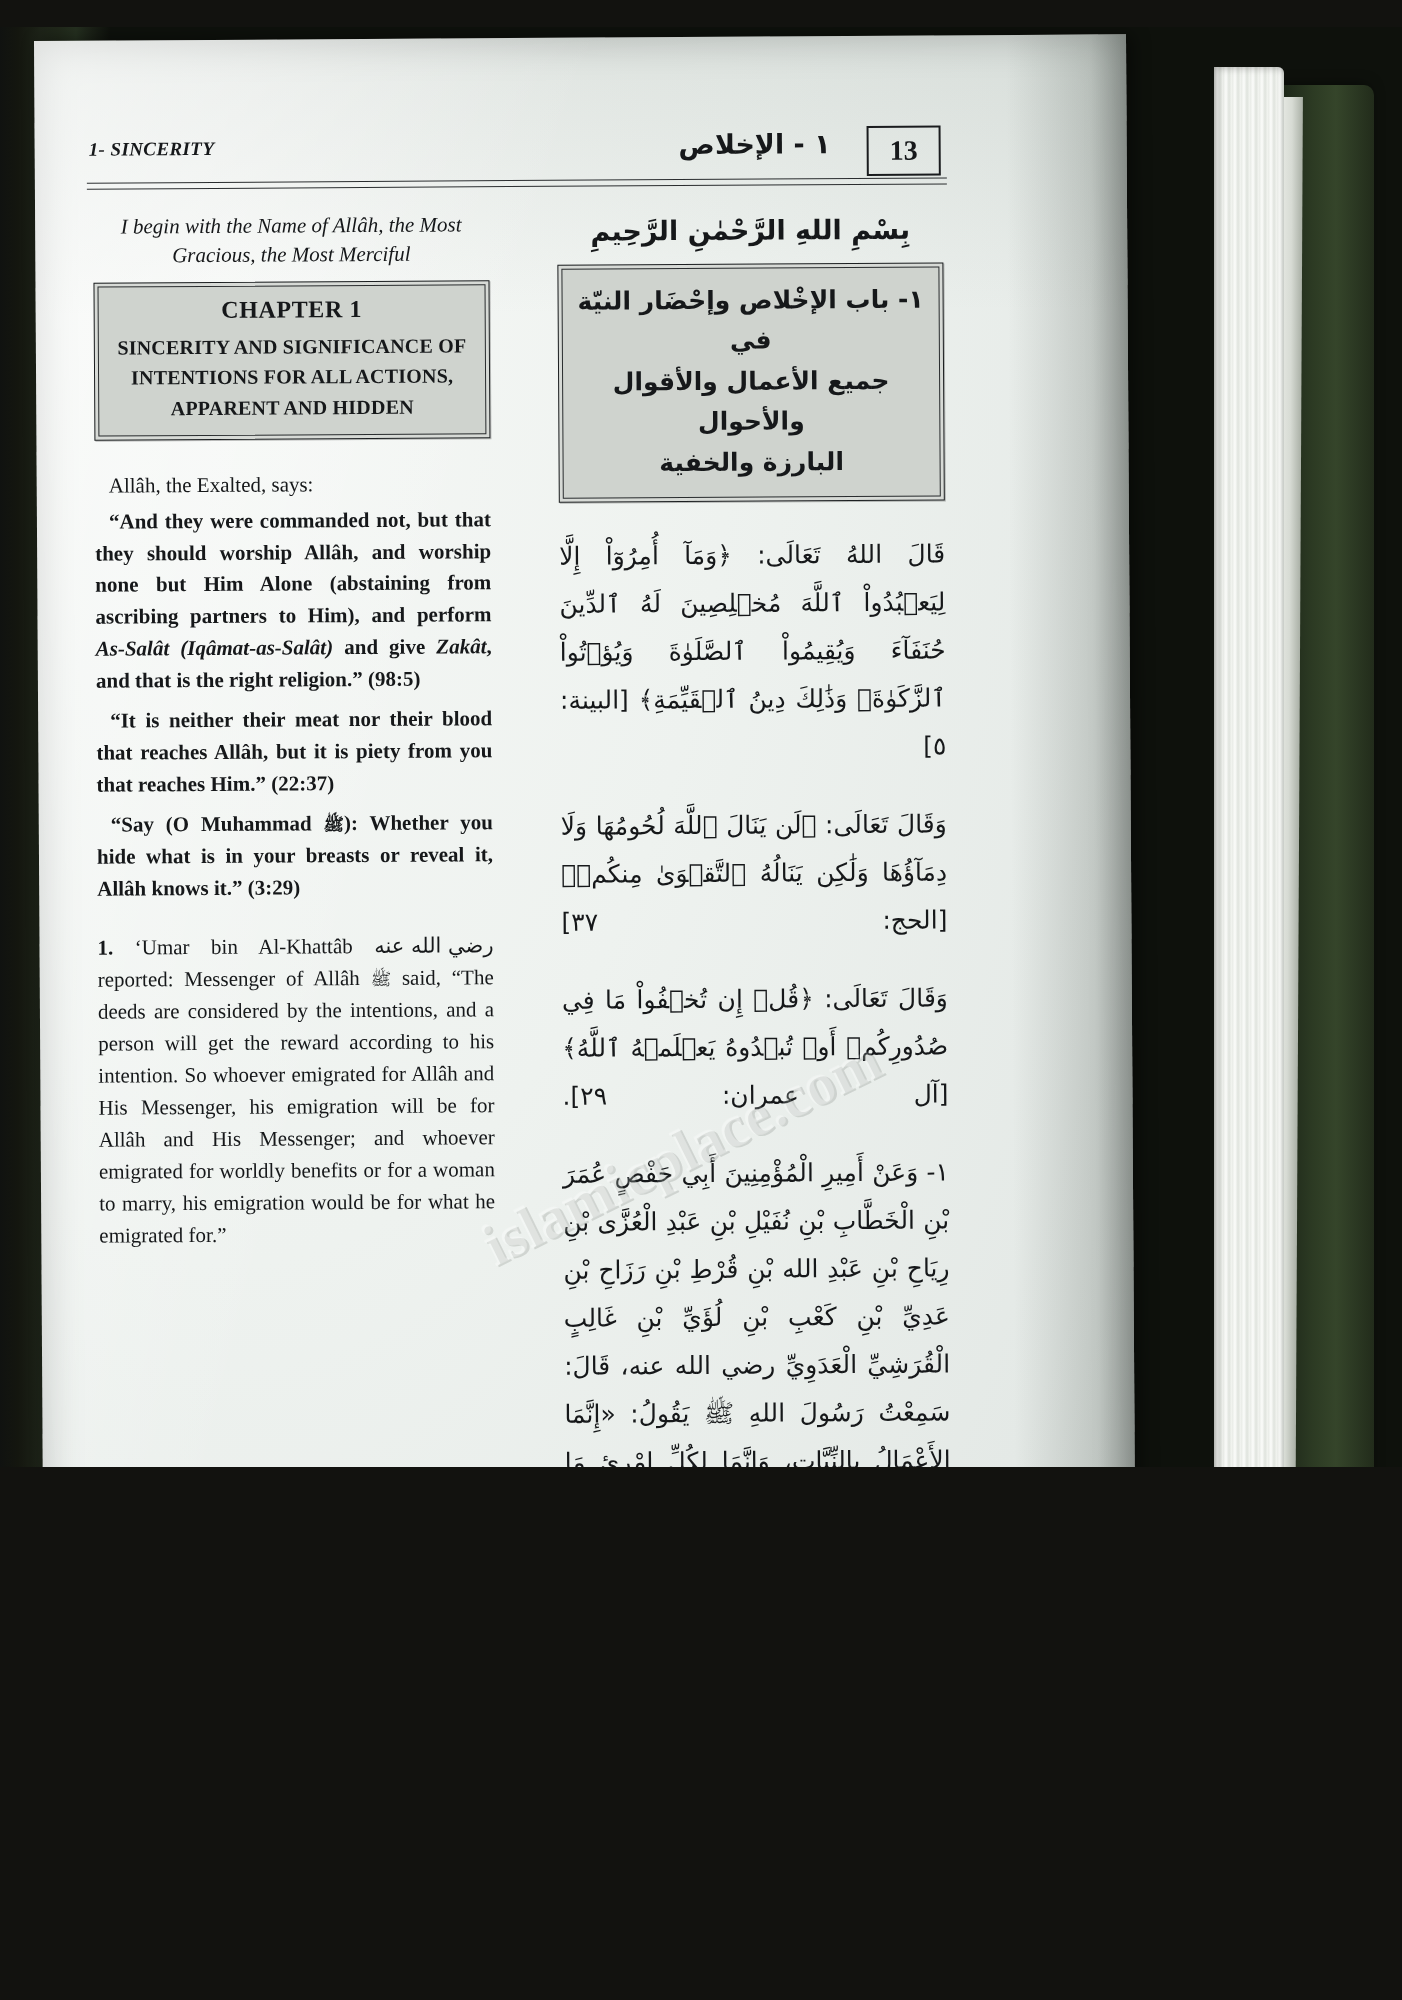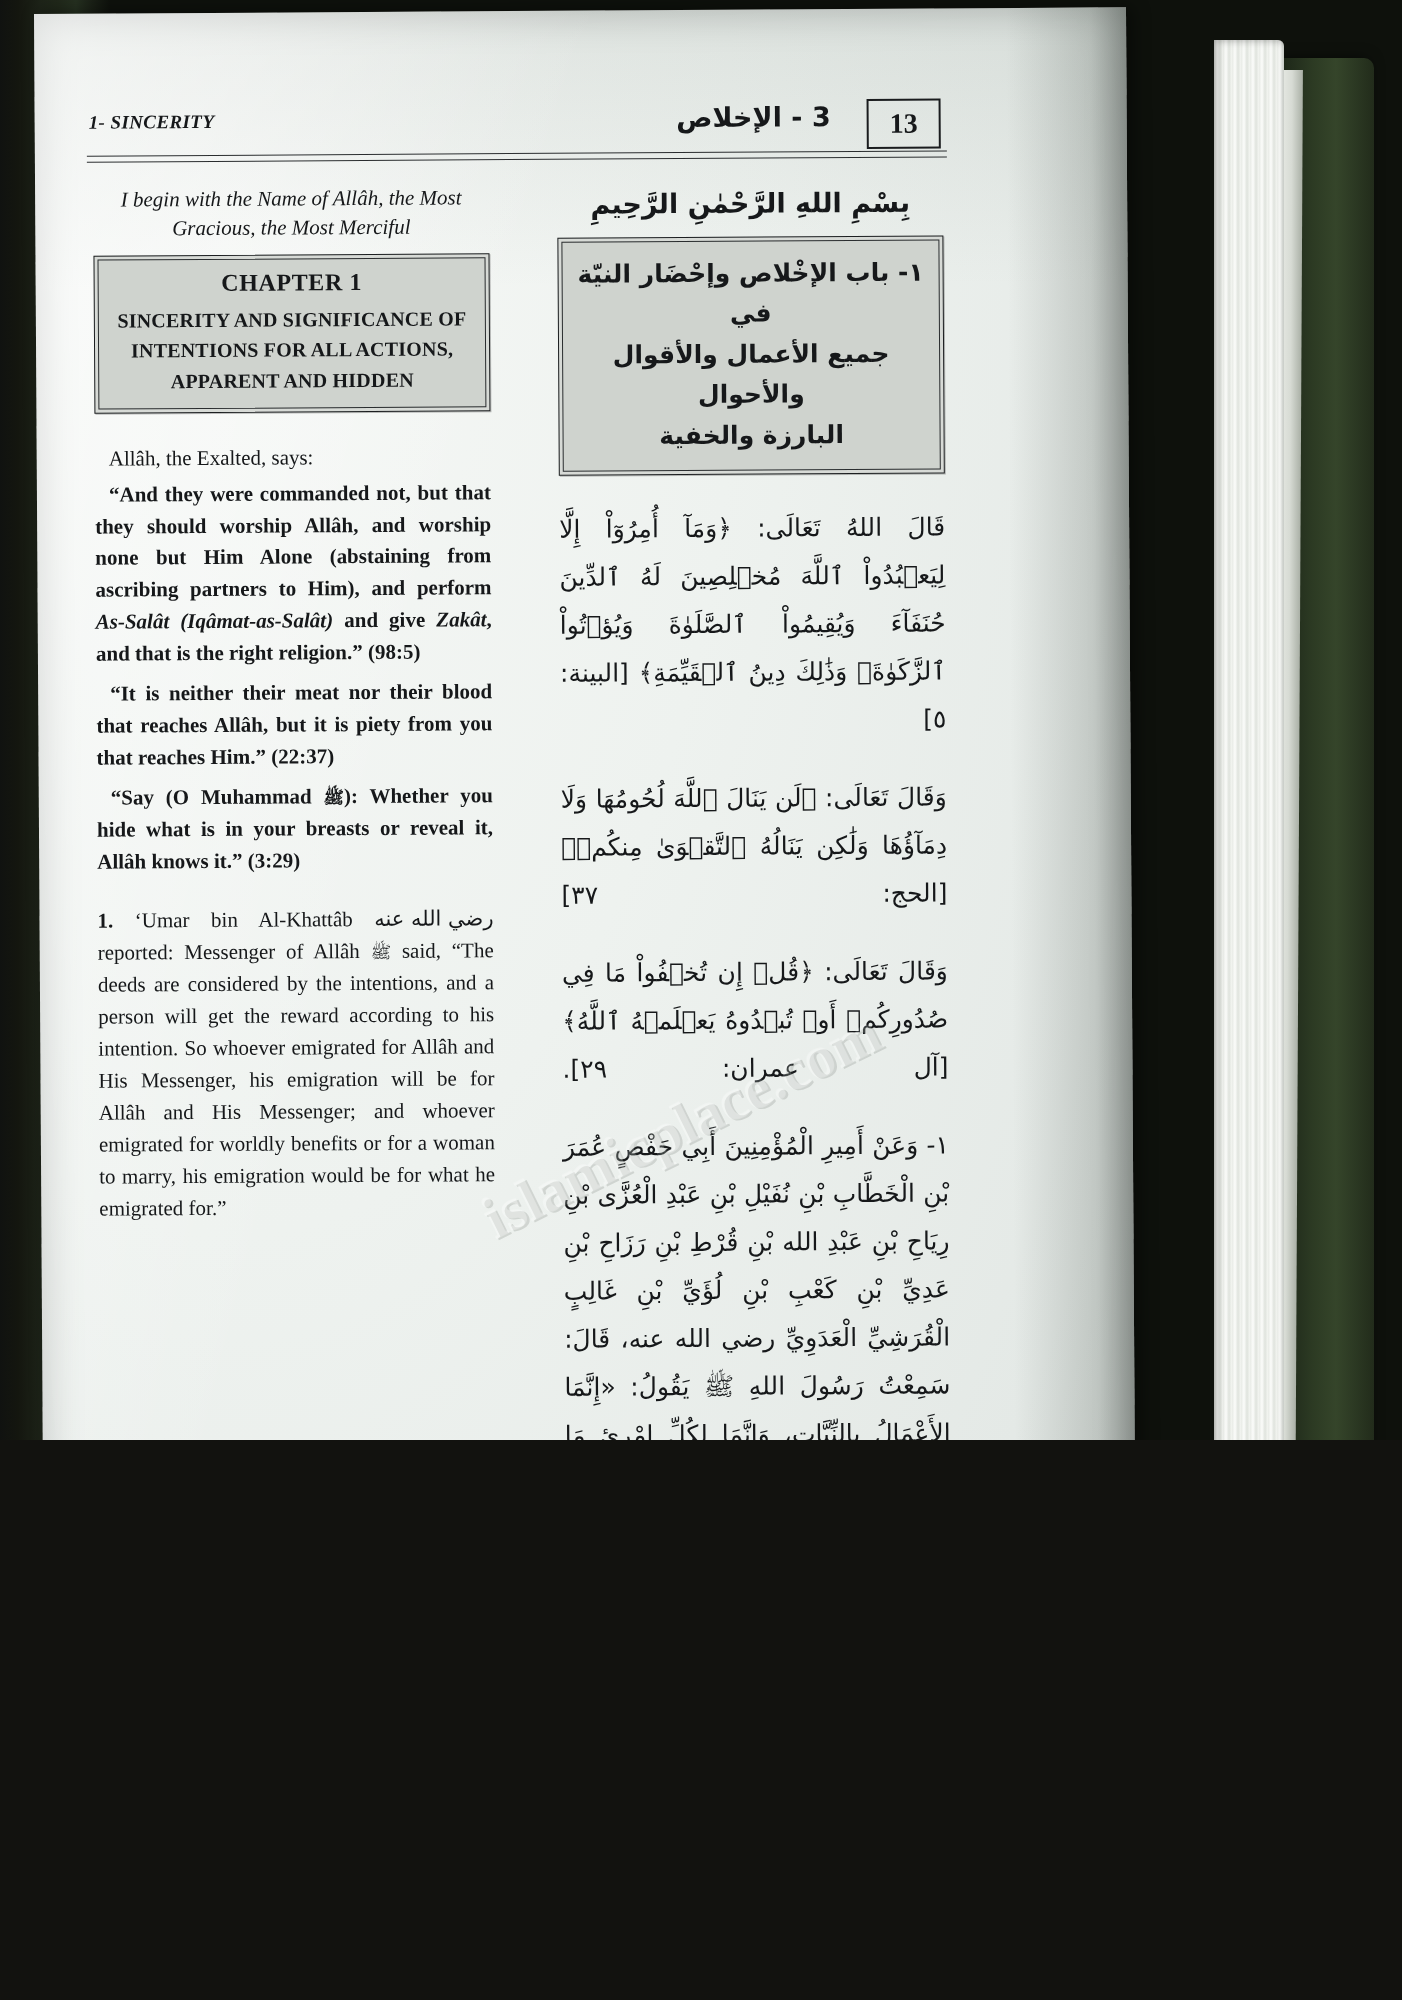--- a/index.html
+++ b/index.html
@@ -3,20 +3,21 @@
 <meta charset="utf-8">
 <style>
   html,body{margin:0;padding:0;background:#12120f;}
   body{font-family:"Liberation Serif",serif;}
 
   #shot{
     position:relative;
     width:1402px;height:1440px;
     overflow:hidden;
     background:#0d0f0c;
+    margin-top:27px;
   }
 
   
   .spine{
     position:absolute;right:0;top:0;width:1402px;height:2000px;
     background:
       linear-gradient(90deg,
         #101210 0px, #14160f 18px,
         #1d2318 40px, #20281a 58px,
         #253020 76px, #1a2016 92px,
@@ -213,21 +214,21 @@
   <div class="cover"></div>
   <div class="cover-edge"></div>
   <div class="pagestack"></div>
 
   <div class="sheet">
 
     <div class="page">
 
       <div class="runhead">
         <div class="rh-left">1- SINCERITY</div>
-        <div class="rh-ar">3 - الإخلاص</div>
+        <div class="rh-ar">١ - الإخلاص</div>
         <div class="rh-num">13</div>
         <div class="rule"></div>
       </div>
 
       <div class="cols">
 
         <div class="col-en">
 
           <div class="basmala-en">I begin with the Name of Allâh, the Most Gracious, the Most Merciful</div>
 

